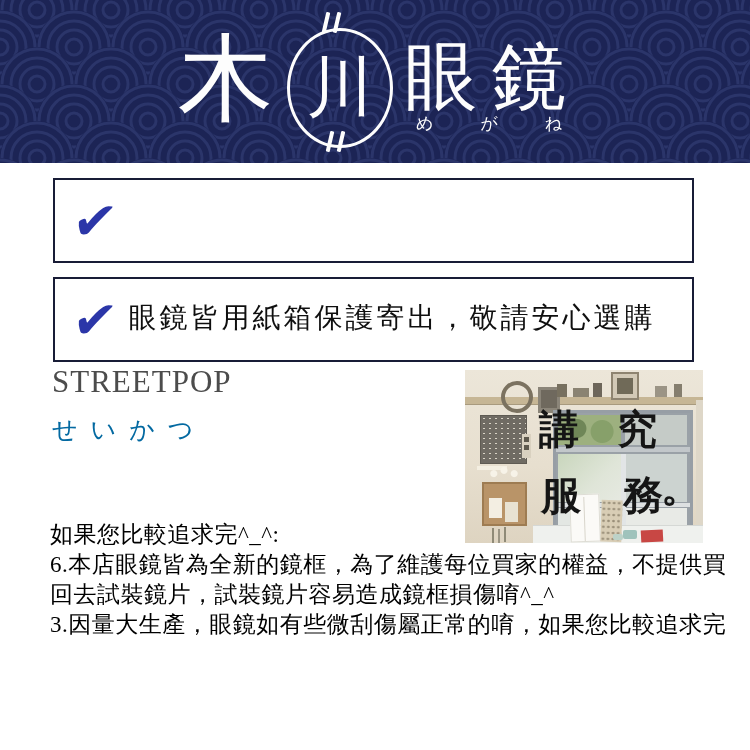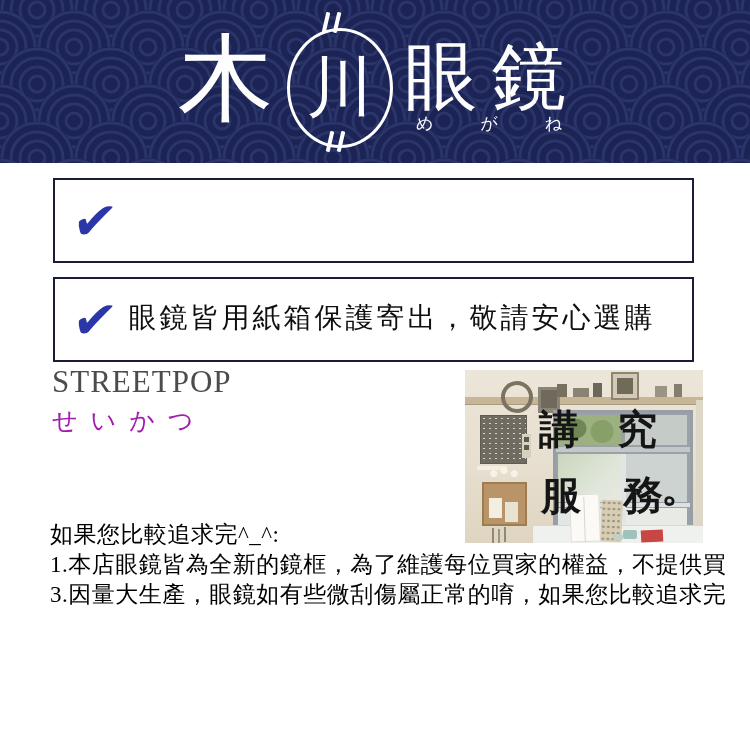--- a/index.html
+++ b/index.html
@@ -26,21 +26,21 @@
   .notice{position:absolute;left:53px;width:641px;height:85px;border:2px solid #181c36;
           box-sizing:border-box;display:flex;align-items:center;padding-left:18px;background:#fff;}
   .notice1{top:178px;} .notice2{top:277px;}
   .check{font-family:"DejaVu Sans",sans-serif;font-size:52px;color:#2b36a8;line-height:1;
          transform:skewX(-8deg);margin-right:12px;}
   .notice-text{font-size:28px;letter-spacing:3px;color:#0f0f0f;white-space:nowrap;padding-bottom:4px;}
 
   
   .brand{position:absolute;left:52px;top:364px;}
   .brand-name{font-size:31px;color:#4c4c4c;letter-spacing:1px;}
-  .brand-kana{font-size:25px;color:#a21caf;letter-spacing:13px;margin-top:4px;}
+  .brand-kana{font-size:25px;color:#0369a1;letter-spacing:13px;margin-top:13px;}
 
   
   .photo{position:absolute;left:465px;top:370px;width:238px;height:173px;overflow:hidden;
          background:linear-gradient(180deg,#ece6d9 0%,#e7dfcf 55%,#ded4c1 100%);}
   .photo *{position:absolute;}
   .ph-rail{left:0;top:27px;width:238px;height:7px;background:#c6b695;box-shadow:0 1px 0 #a89a7e;}
   .ph-wreath{left:36px;top:11px;width:24px;height:24px;border:4px solid #7b7260;border-radius:50%;}
   .ph-photo-sm{left:73px;top:17px;width:22px;height:26px;background:#8b8579;}
   .ph-photo-sm i{position:absolute;left:3px;top:3px;right:3px;bottom:5px;background:#6f695e;}
   .ph-frame{left:146px;top:2px;width:28px;height:28px;background:#d2c9b6;border:2px solid #8e8470;box-sizing:border-box;}
@@ -521,17 +521,18 @@
     <span class="ph-red"></span>
     <span class="ov ov1">講</span>
     <span class="ov ov2">究</span>
     <span class="ov ov3">服</span>
     <span class="ov ov4">務</span>
     <span class="ov ov5">。</span>
   </div>
 
   <div class="notes">
     <div>如果您比較追求完^_^:</div>
-    <div>1.本店眼鏡皆為全新的鏡框，為了維護每位買家的權益，不提供買</div>
+    <div>6.本店眼鏡皆為全新的鏡框，為了維護每位買家的權益，不提供買</div>
+    <div>回去試裝鏡片，試裝鏡片容易造成鏡框損傷唷^_^</div>
     <div>3.因量大生產，眼鏡如有些微刮傷屬正常的唷，如果您比較追求完</div>
   </div>
 
 </div>
 
 </body></html>

